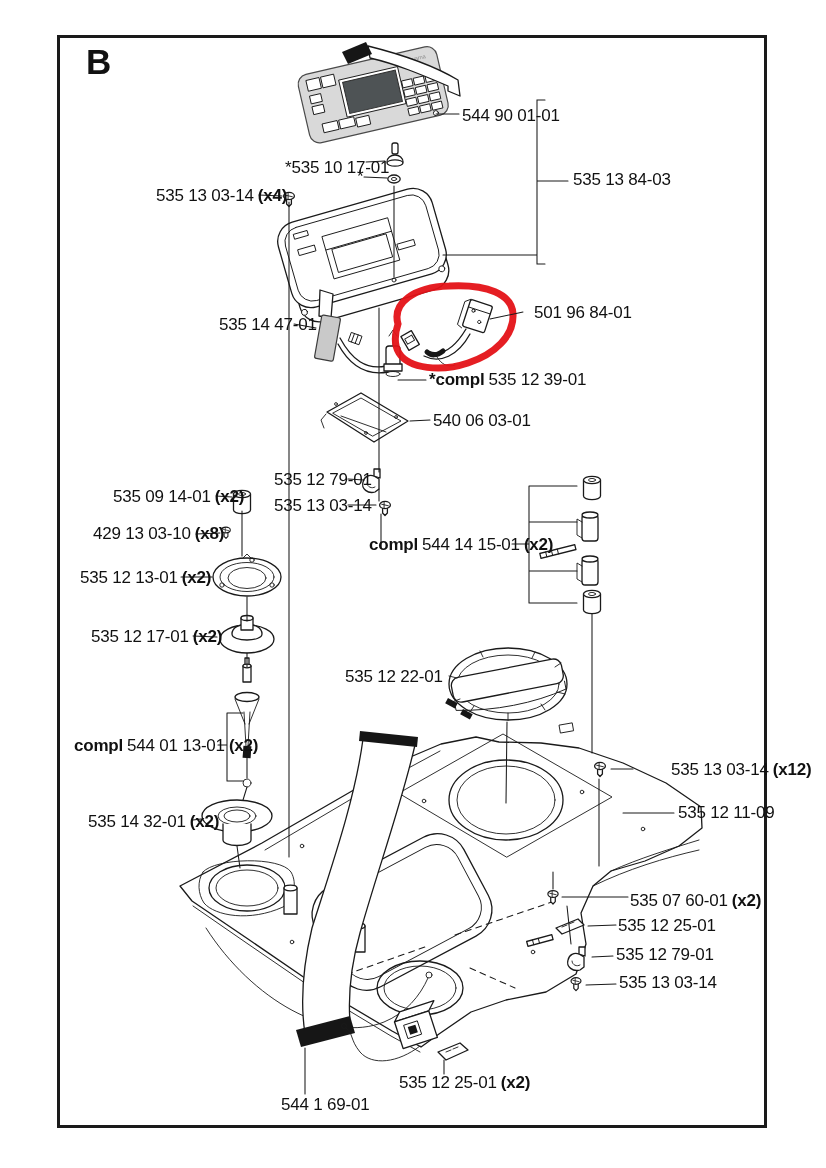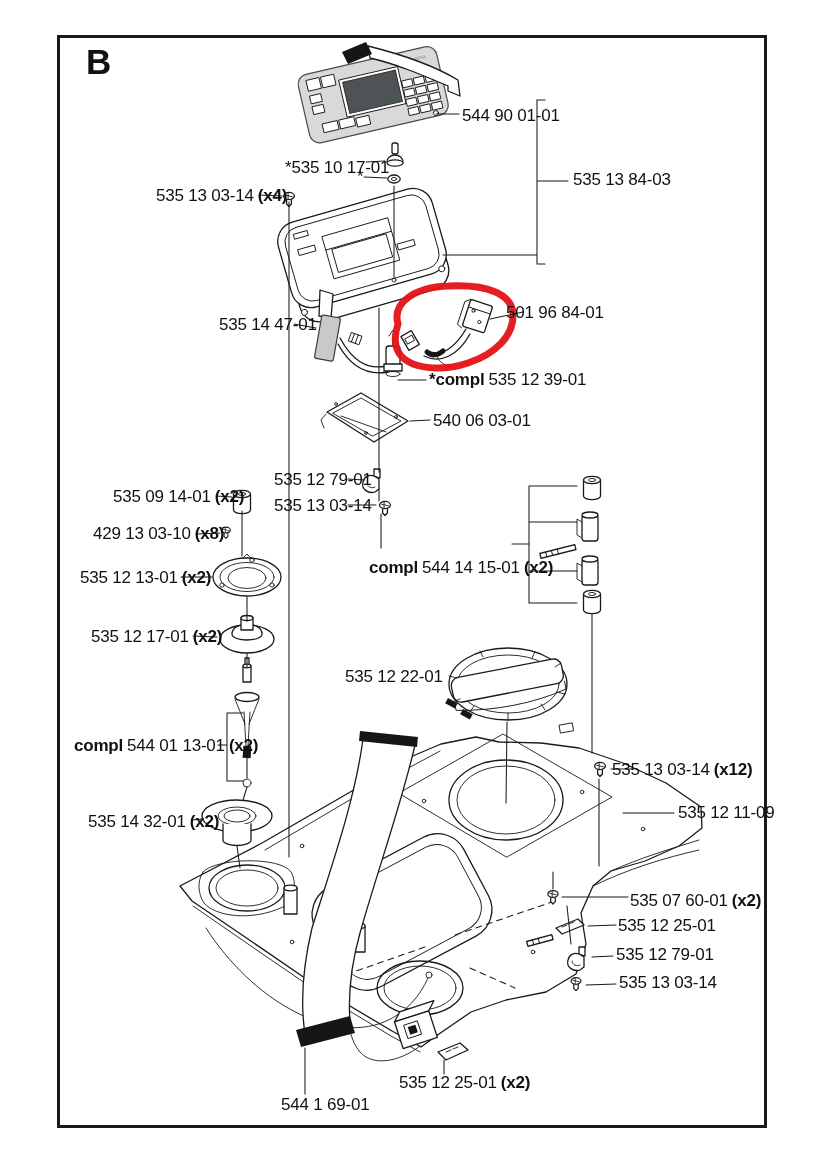--- a/index.html
+++ b/index.html
@@ -329,34 +329,34 @@
       <path class="ld" d="M444,1060 L444,1074"></path>
     </g>
   </svg>
 
   <div class="lbl" style="left:462px;top:108px"><span class="b"></span><span>544 90 01-01</span><span class="b"></span></div>
   <div class="lbl" style="left:573px;top:172px"><span class="b"></span><span>535 13 84-03</span><span class="b"></span></div>
   <div class="lbl" style="left:285px;top:160px"><span class="b"></span><span>*535 10 17-01</span><span class="b"></span></div>
   <div class="lbl" style="left:357px;top:169px"><span class="b"></span><span>*</span><span class="b"></span></div>
   <div class="lbl" style="left:156px;top:188px"><span class="b"></span><span>535 13 03-14</span><span class="b">(x4)</span></div>
   <div class="lbl" style="left:219px;top:317px"><span class="b"></span><span>535 14 47-01</span><span class="b"></span></div>
-  <div class="lbl" style="left:506px;top:305px"><span class="b"></span><span>501 96 84-01</span><span class="b"></span></div>
+  <div class="lbl" style="left:534px;top:305px"><span class="b"></span><span>501 96 84-01</span><span class="b"></span></div>
   <div class="lbl" style="left:429px;top:372px"><span class="b">*compl</span><span>535 12 39-01</span><span class="b"></span></div>
   <div class="lbl" style="left:433px;top:413px"><span class="b"></span><span>540 06 03-01</span><span class="b"></span></div>
   <div class="lbl" style="left:274px;top:472px"><span class="b"></span><span>535 12 79-01</span><span class="b"></span></div>
   <div class="lbl" style="left:274px;top:498px"><span class="b"></span><span>535 13 03-14</span><span class="b"></span></div>
   <div class="lbl" style="left:113px;top:489px"><span class="b"></span><span>535 09 14-01</span><span class="b">(x2)</span></div>
   <div class="lbl" style="left:93px;top:526px"><span class="b"></span><span>429 13 03-10</span><span class="b">(x8)</span></div>
   <div class="lbl" style="left:80px;top:570px"><span class="b"></span><span>535 12 13-01</span><span class="b">(x2)</span></div>
   <div class="lbl" style="left:91px;top:629px"><span class="b"></span><span>535 12 17-01</span><span class="b">(x2)</span></div>
   <div class="lbl" style="left:74px;top:738px"><span class="b">compl</span><span>544 01 13-01</span><span class="b">(x2)</span></div>
   <div class="lbl" style="left:88px;top:814px"><span class="b"></span><span>535 14 32-01</span><span class="b">(x2)</span></div>
-  <div class="lbl" style="left:369px;top:560px"><span class="b">compl</span><span>544 14 15-01</span><span class="b">(x2)</span></div>
+  <div class="lbl" style="left:369px;top:537px"><span class="b">compl</span><span>544 14 15-01</span><span class="b">(x2)</span></div>
   <div class="lbl" style="left:345px;top:669px"><span class="b"></span><span>535 12 22-01</span><span class="b"></span></div>
-  <div class="lbl" style="left:612px;top:762px"><span class="b"></span><span>535 13 03-14</span><span class="b">(x12)</span></div>
+  <div class="lbl" style="left:671px;top:762px"><span class="b"></span><span>535 13 03-14</span><span class="b">(x12)</span></div>
   <div class="lbl" style="left:678px;top:805px"><span class="b"></span><span>535 12 11-09</span><span class="b"></span></div>
   <div class="lbl" style="left:630px;top:893px"><span class="b"></span><span>535 07 60-01</span><span class="b">(x2)</span></div>
   <div class="lbl" style="left:618px;top:918px"><span class="b"></span><span>535 12 25-01</span><span class="b"></span></div>
   <div class="lbl" style="left:616px;top:947px"><span class="b"></span><span>535 12 79-01</span><span class="b"></span></div>
   <div class="lbl" style="left:619px;top:975px"><span class="b"></span><span>535 13 03-14</span><span class="b"></span></div>
   <div class="lbl" style="left:281px;top:1097px"><span class="b"></span><span>544 1 69-01</span><span class="b"></span></div>
   <div class="lbl" style="left:399px;top:1075px"><span class="b"></span><span>535 12 25-01</span><span class="b">(x2)</span></div>
 </div>
 
 </body></html>

